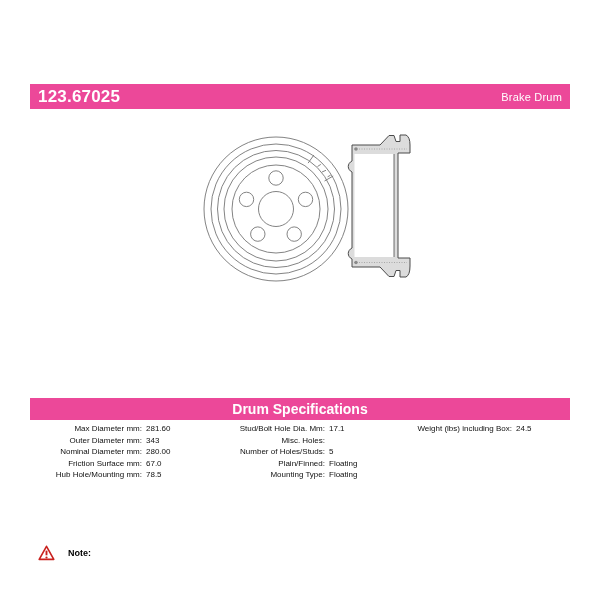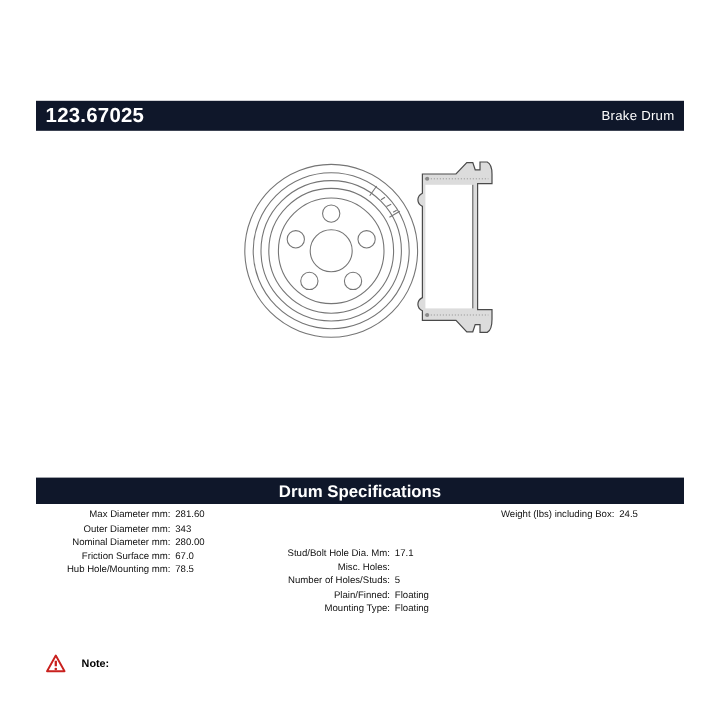--- a/index.html
+++ b/index.html
@@ -1,35 +1,35 @@
 <!DOCTYPE html>
 <html><head>
 <meta charset="utf-8">
 <style>
   html,body{margin:0;padding:0;}
   body{
     width:600px;height:600px;background:#ffffff;position:relative;
     font-family:"Liberation Sans", sans-serif;overflow:hidden;
   }
   .bar{
-    position:absolute;left:30px;width:540px;background:#0f172a;color:#fff;
+    position:absolute;left:30px;width:540px;background:#ec4899;color:#fff;
     display:flex;align-items:center;box-sizing:border-box;
   }
   .header-bar{top:84px;height:25px;justify-content:space-between;padding:0 8px;}
   .header-bar .part{font-size:17px;font-weight:bold;letter-spacing:0.2px;}
   .header-bar .prod{font-size:11px;font-weight:normal;letter-spacing:0.2px;}
   .spec-bar{top:398px;height:22px;justify-content:center;}
   .spec-bar .title{font-size:14px;font-weight:bold;}
   .drawing{position:absolute;left:195px;top:125px;width:235px;height:170px;}
   .spec-col{position:absolute;top:423px;width:190px;font-size:8px;font-weight:normal;color:#111;}
   .spec-col .row{display:flex;line-height:11.5px;height:11.5px;}
   .spec-col .lab{width:112px;text-align:right;flex:none;}
   .spec-col .val{padding-left:4px;text-align:left;white-space:nowrap;}
   .col1{left:30px;}
-  .col2{left:220px;margin-top:32px;}
+  .col2{left:220px;}
   .col2 .lab{width:105px;}
   .col3{left:400px;}
   .note-row{position:absolute;left:38px;top:497px;display:flex;align-items:center;margin-top:48px;}
   .note-row .warn{width:17px;height:16px;flex:none;}
   .note-row .note-label{font-size:9px;font-weight:bold;color:#000;margin-left:13px;}
 </style>
 </head>
 <body>
 
 <div class="bar header-bar">

